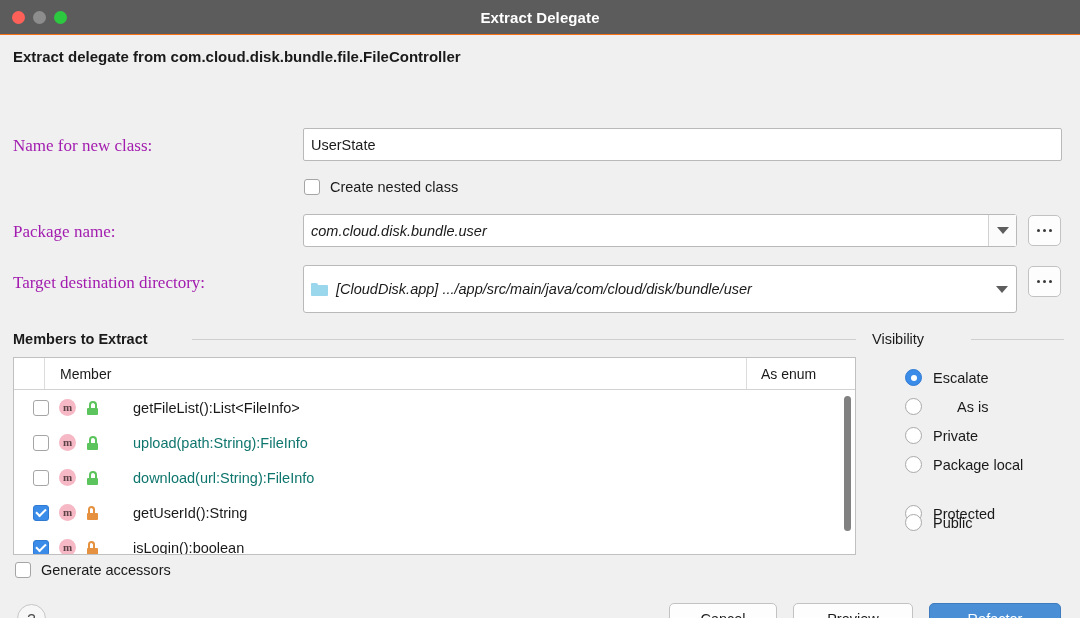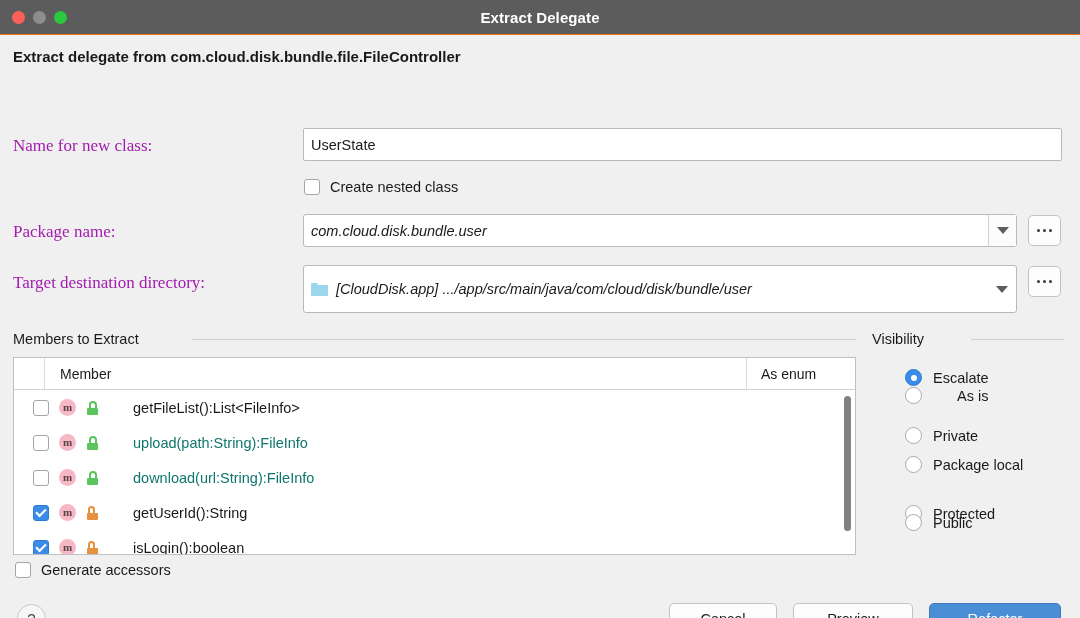--- a/index.html
+++ b/index.html
@@ -261,21 +261,21 @@
     <div class="combo-arrow">
       <span class="caret"></span>
     </div>
   </div>
   <div class="ellipsis-btn" style="left:1028px; top:231px; width:33px; height:31px;">
     <i></i>
     <i></i>
     <i></i>
   </div>
 
-  <div class="group-title" style="left:13px; top:296px;">Members to Extract</div>
+  <div class="group-title" style="left:13px; top:296px;font-weight:bold;">Members to Extract</div>
   <div class="group-rule" style="left:192px; top:304px; width:664px;"></div>
 
   <div id="members-table">
     <div id="table-head">
       <div class="col-check"></div>
       <div class="col-member">Member</div>
       <div class="col-enum">As enum</div>
     </div>
     <div id="table-body">
         <div class="member-row">
@@ -332,21 +332,21 @@
     <span>Generate accessors</span>
   </div>
 
   <div class="group-title" style="left:872px; top:296px;">Visibility</div>
   <div class="group-rule" style="left:971px; top:304px; width:93px;"></div>
   <div id="visibility-options">
       <div class="radio-row" style="left: 905px; top: 334px;">
         <span class="rdo sel"></span>
         <span>Escalate</span>
       </div>
-      <div class="radio-row" style="left: 905px; top: 352px; gap: 35px;">
+      <div class="radio-row" style="left: 905px; top: 363px; gap: 35px;">
         <span class="rdo"></span>
         <span>As is</span>
       </div>
       <div class="radio-row" style="left: 905px; top: 392px;">
         <span class="rdo"></span>
         <span>Private</span>
       </div>
       <div class="radio-row" style="left: 905px; top: 421px;">
         <span class="rdo"></span>
         <span>Package local</span>

